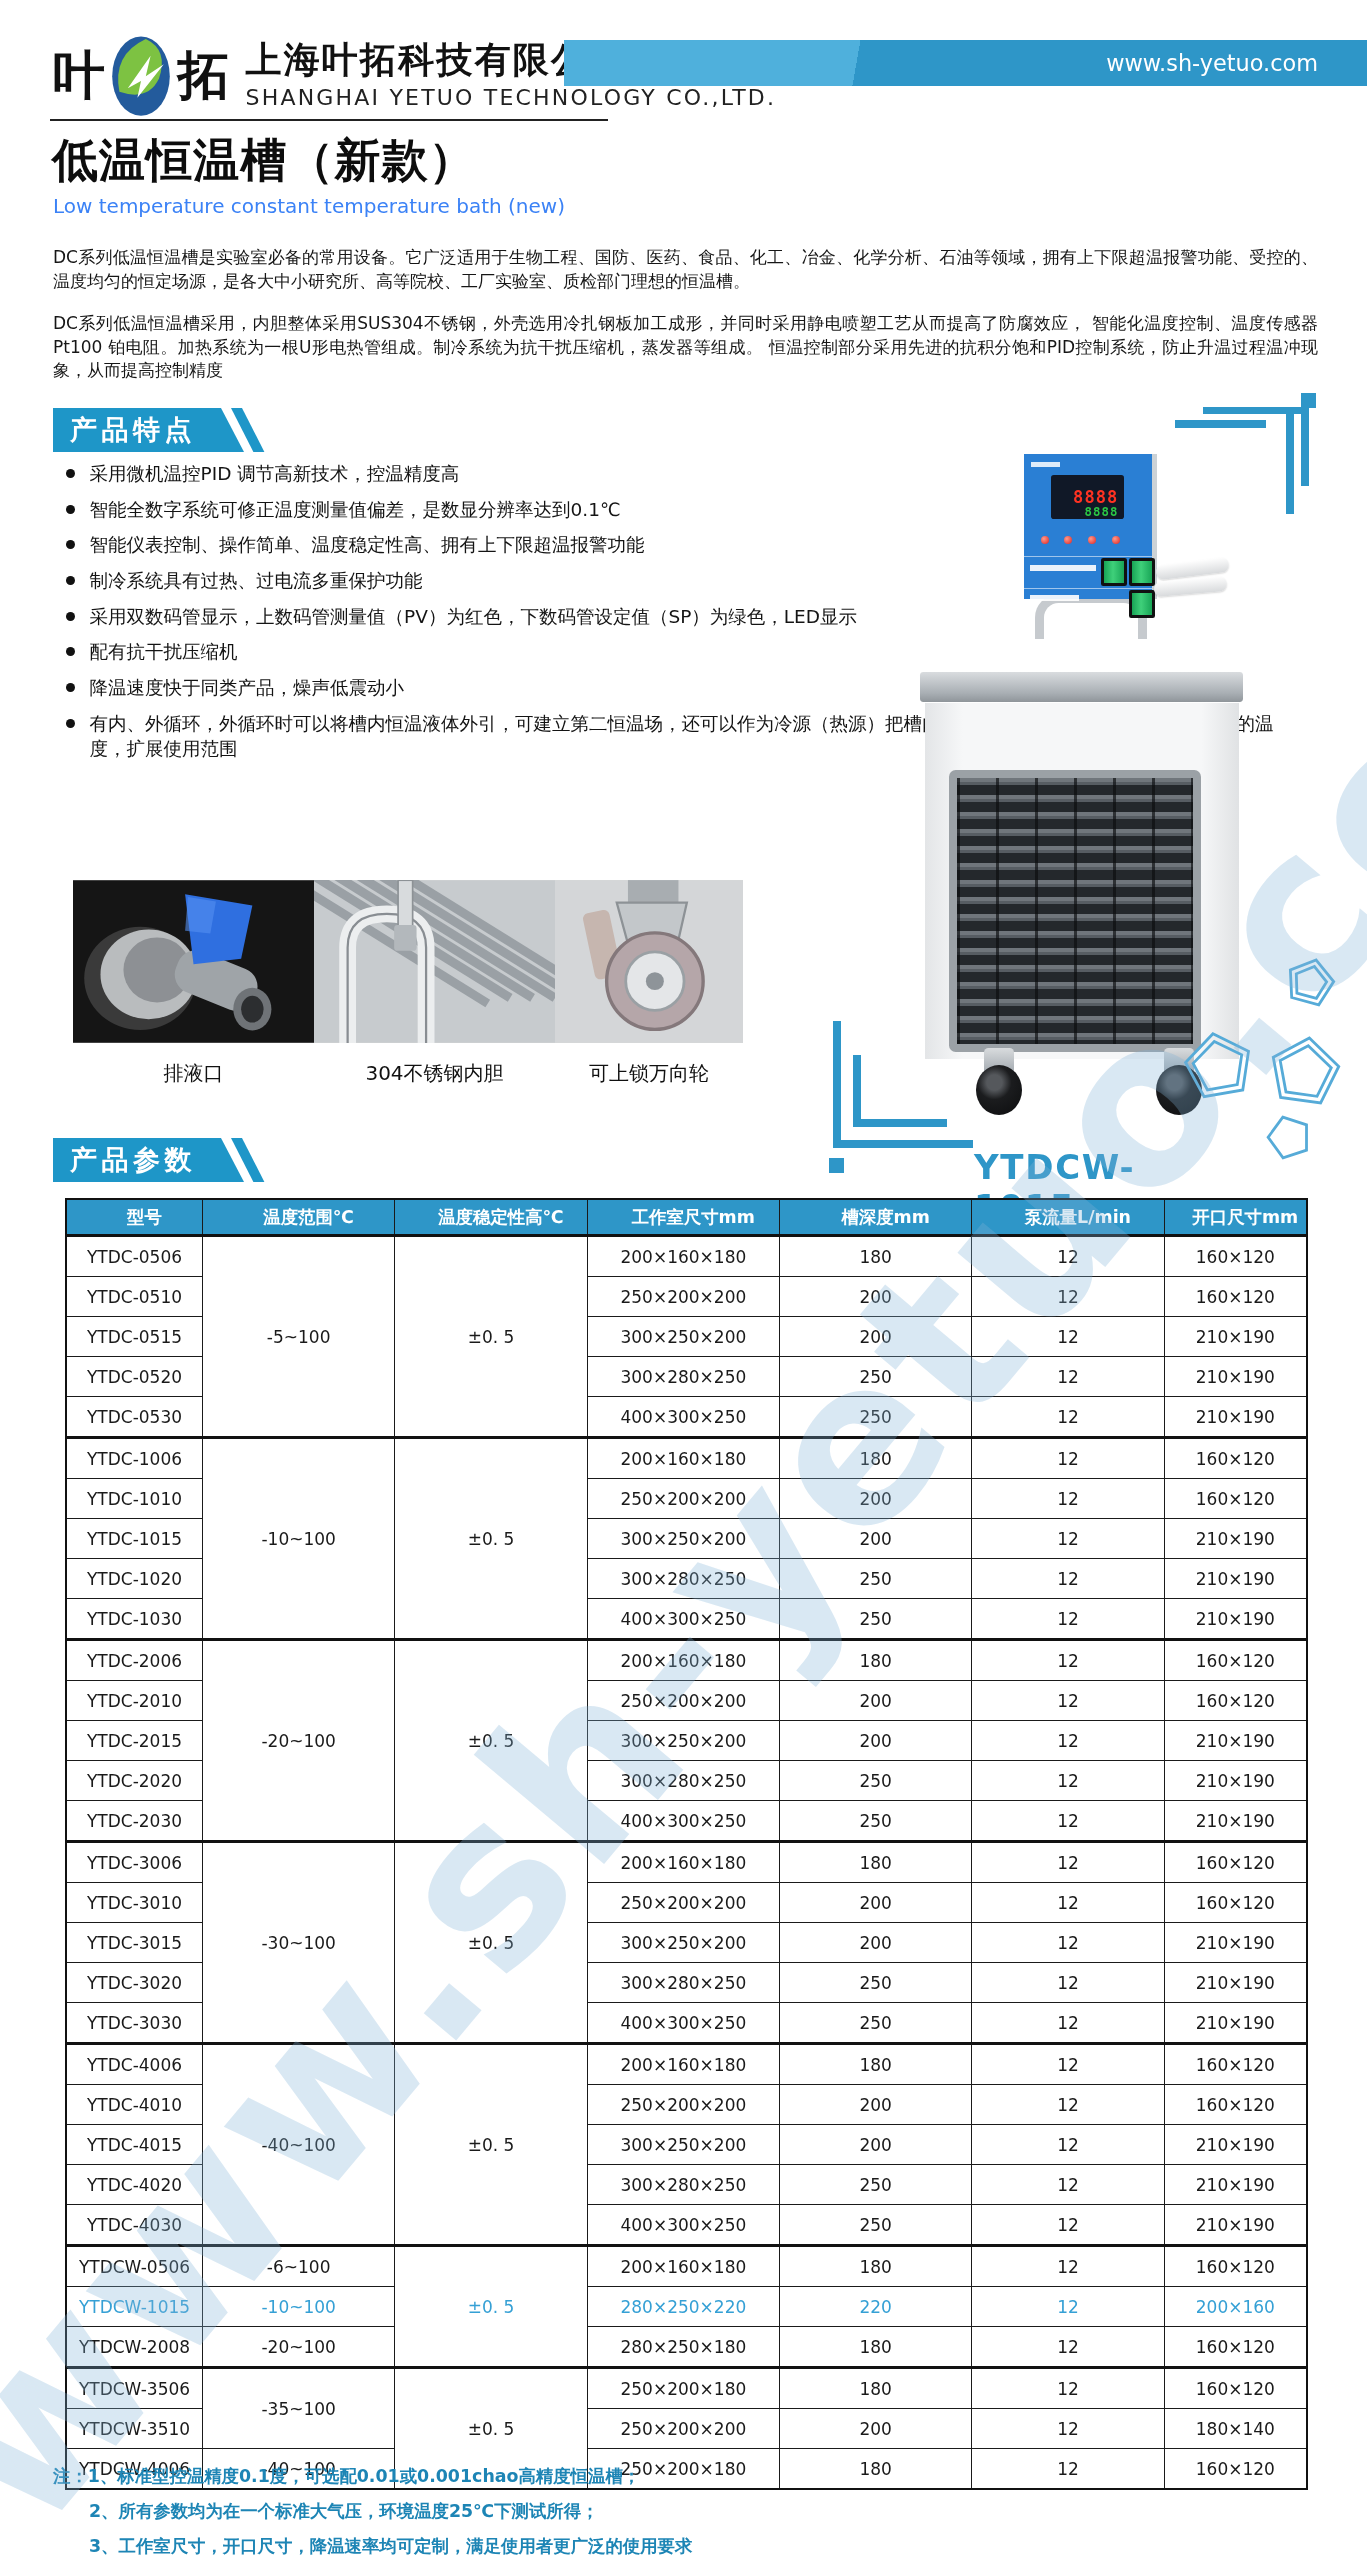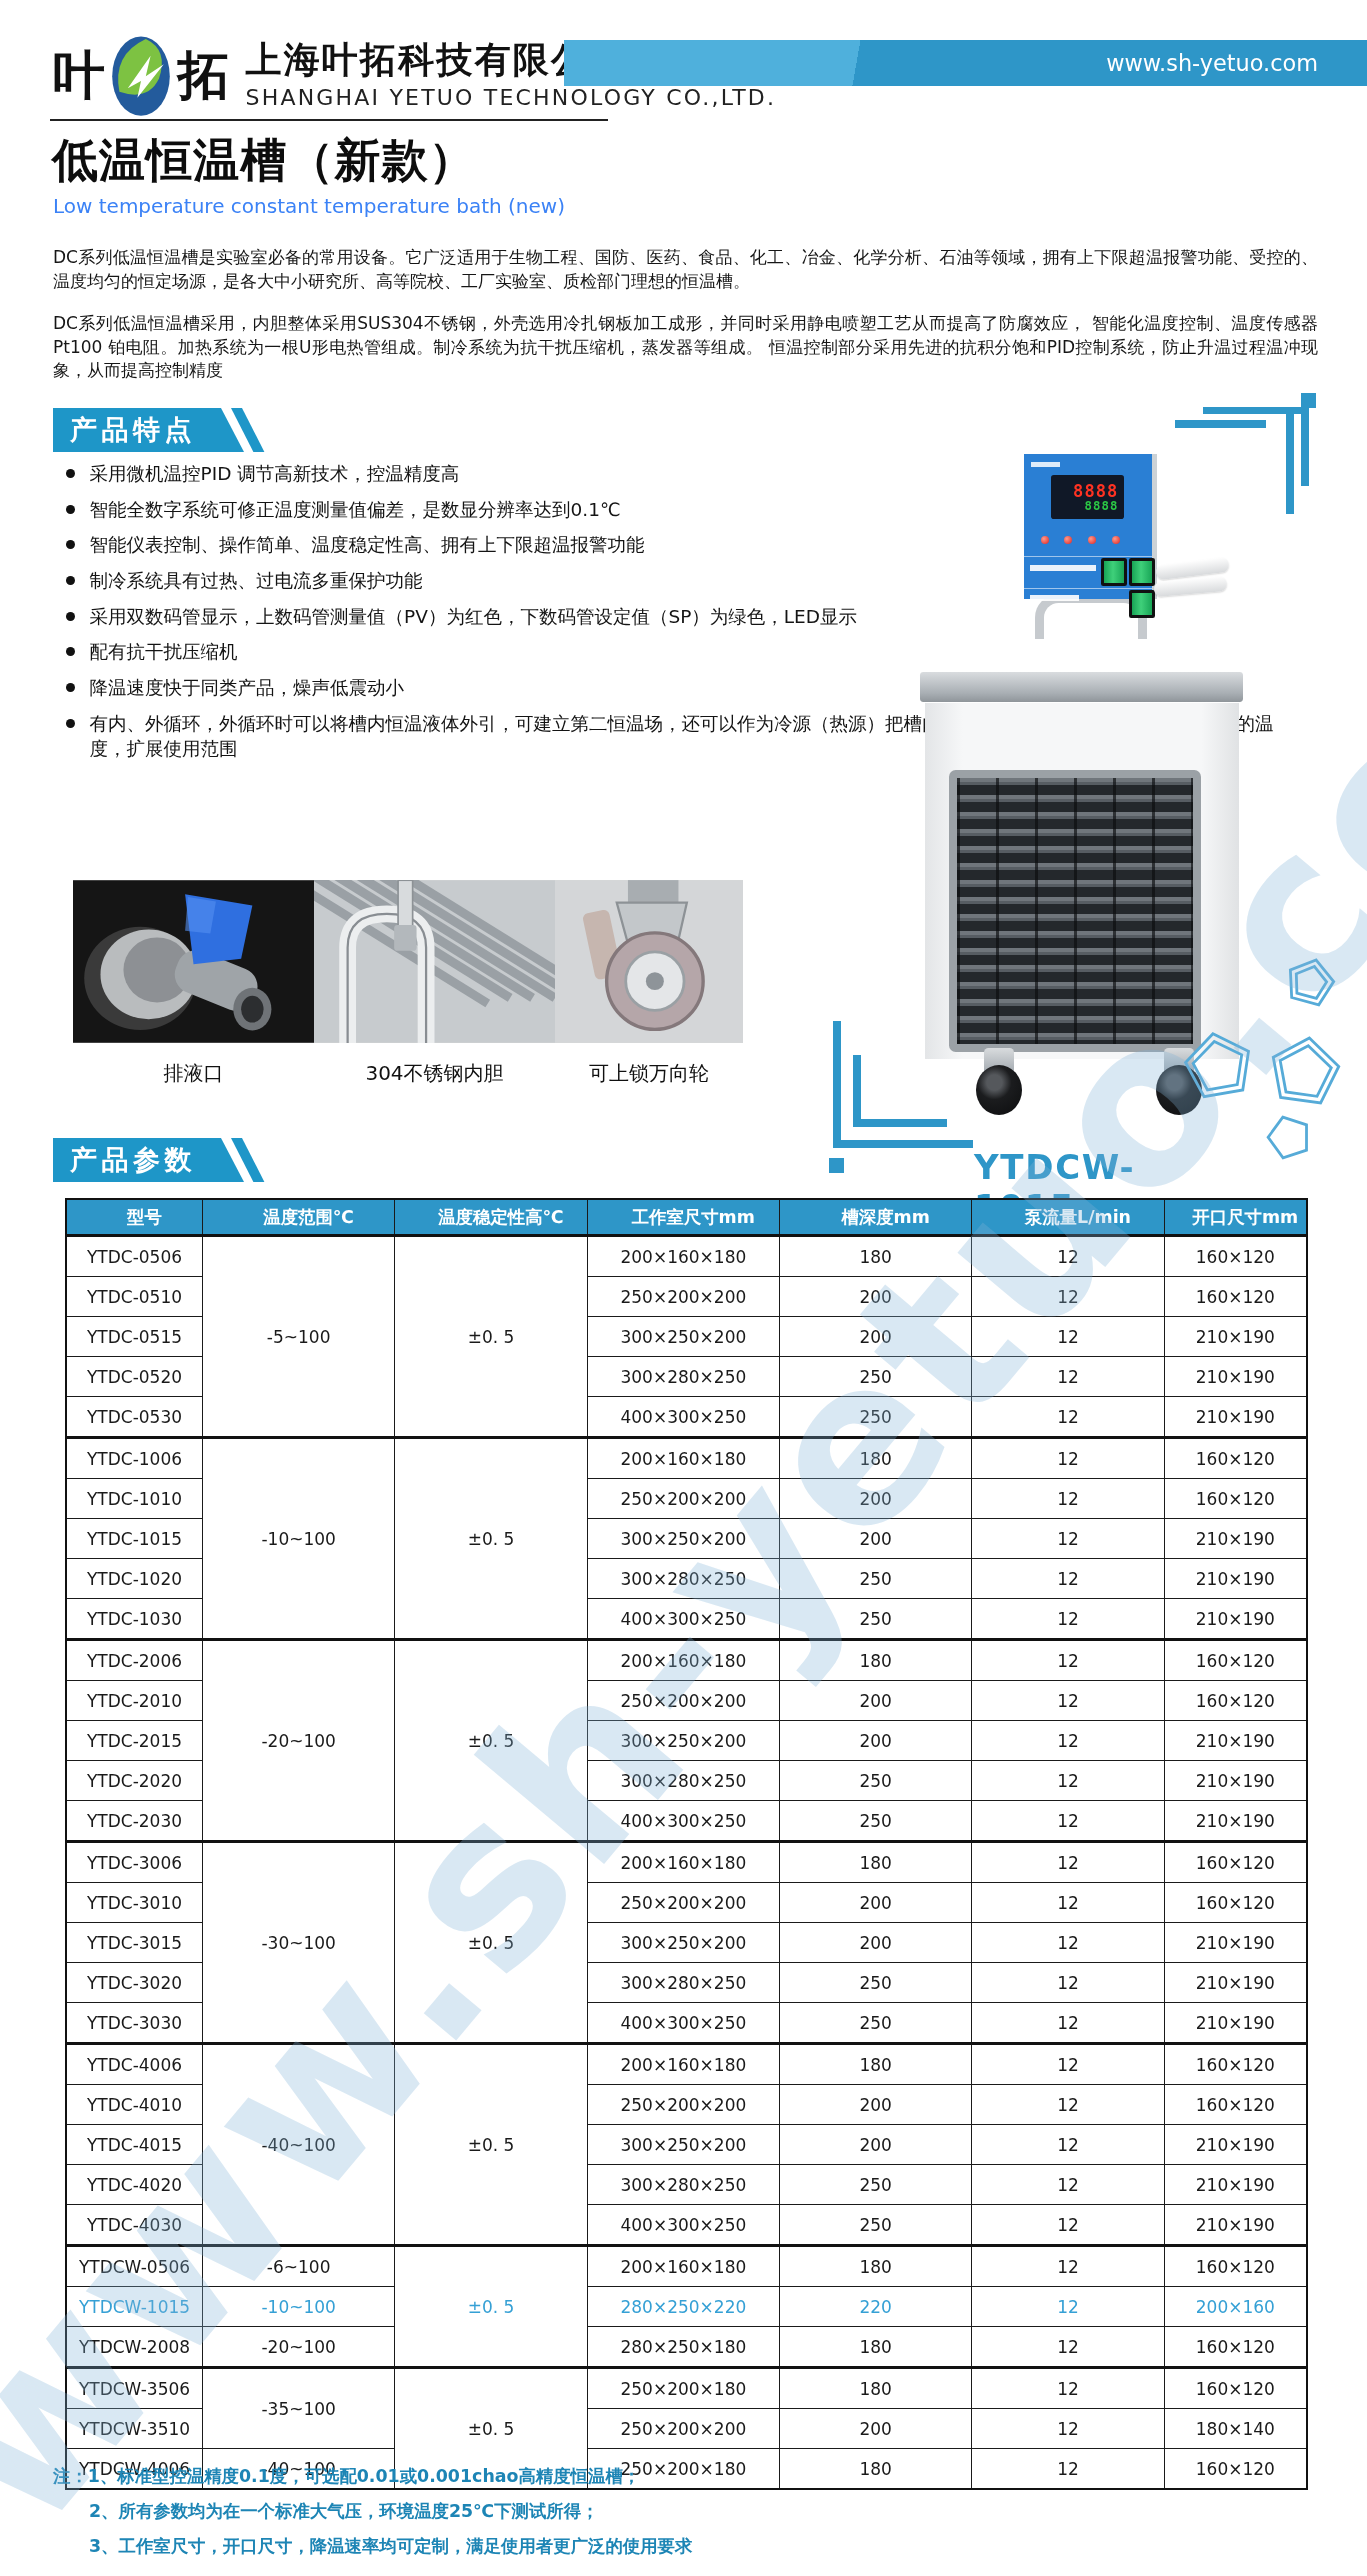--- a/index.html
+++ b/index.html
@@ -41,21 +41,21 @@
   .thumbs{position:absolute;left:73px;top:880px;display:flex;}
   .thumb{text-align:center;}
   .thumb .pic{height:163px;overflow:hidden;background:#ddd;}
   .thumb .cap{margin-top:17px;font-size:20px;color:#111;}
   
   .product{position:absolute;left:864px;top:393px;width:505px;height:797px;}
   .m-head{position:absolute;left:160px;top:61px;width:133px;height:145px;background:#2a7fd4;
           border-right:5.6px solid #ccd2d6;box-sizing:border-box;}
   .m-brand{position:absolute;left:6.7px;top:7.9px;width:29px;height:5px;background:rgba(255,255,255,.85);}
   .m-display{position:absolute;left:27px;top:21.3px;width:73px;height:44px;background:#101827;border-radius:2.8px;
-             display:flex;flex-direction:column;align-items:flex-end;justify-content:center;padding-right:5.6px;box-sizing:border-box;}
+             display:flex;flex-direction:column;align-items:flex-end;justify-content:flex-end;padding-right:5.6px;box-sizing:border-box;}
   .m-pv{font-family:"DejaVu Sans Mono",monospace;font-size:17px;font-weight:bold;color:#ff3222;line-height:18px;letter-spacing:1.1px;}
   .m-sp{font-family:"DejaVu Sans Mono",monospace;font-size:12.3px;font-weight:bold;color:#2bc845;line-height:13.5px;letter-spacing:1.1px;}
   .m-led{position:absolute;top:82px;width:8.4px;height:8.4px;border-radius:50%;
          background:radial-gradient(circle at 35% 35%,#ff9a8a,#d22);}
   .m-strip{position:absolute;height:5.6px;background:rgba(255,255,255,.9);}
   .m-divider{position:absolute;left:0;width:100%;height:1.1px;background:rgba(255,255,255,.55);}
   .m-switch{position:absolute;width:26px;height:28px;background:#111;border-radius:2.2px;padding:2.8px;box-sizing:border-box;}
   .m-switch i{display:block;width:100%;height:100%;background:linear-gradient(90deg,#18a556,#3fd07a 45%,#18a556);}
   .m-handle{position:absolute;left:171px;top:201px;width:112px;height:45px;border:9px solid #c6cace;
             border-bottom:none;border-radius:23.6px 23.6px 0 0;box-sizing:border-box;}

